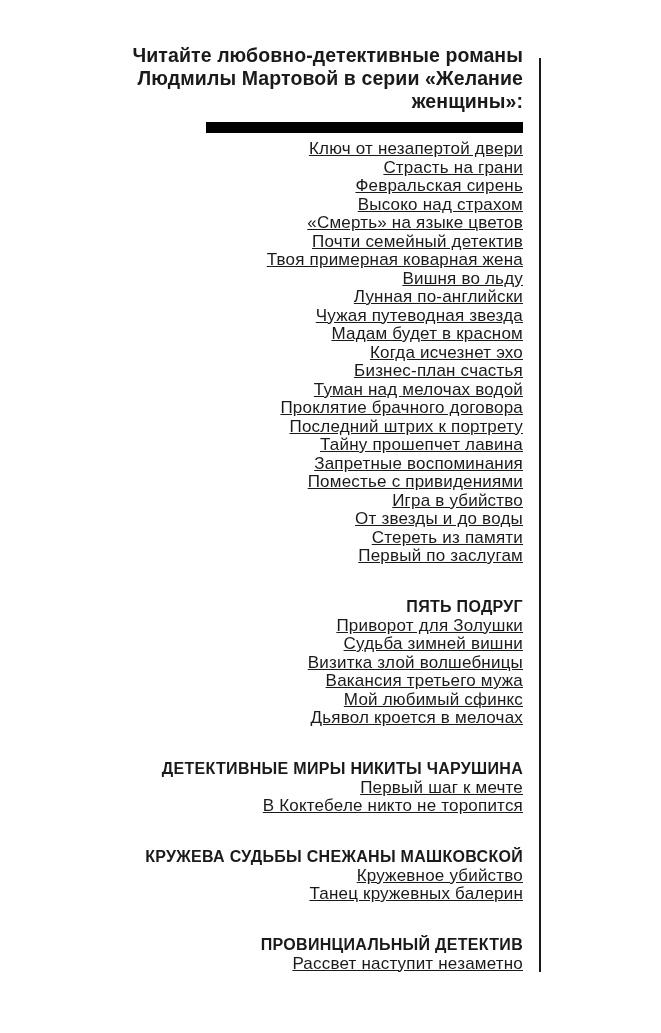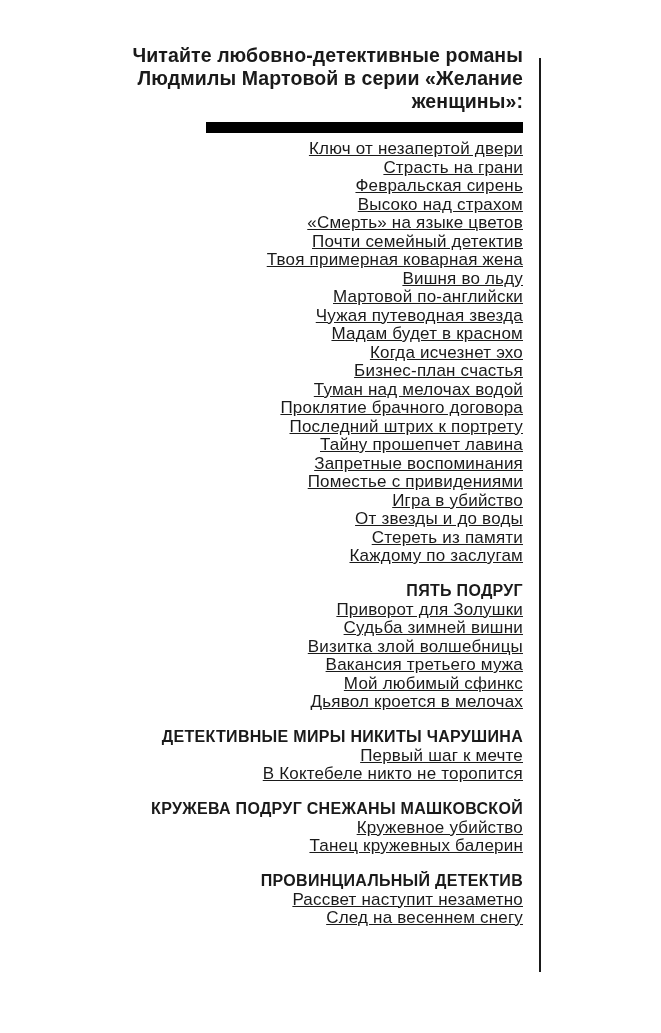--- a/index.html
+++ b/index.html
@@ -29,21 +29,21 @@
     letter-spacing:0.1px;
   }
   .redacted-bar{
     margin-top:9px;
     margin-left:auto;
     width:317px;height:11px;
     background:var(--bar);
   }
   .sections{display:block;}
   .section{
-    margin-top:15px;
+    margin-top:31px;
     font-size:17px;
     line-height:18.5px;
     letter-spacing:0.2px;
   }
   .sections .section:first-child{margin-top:7px;}
   .section-heading{
     font-weight:bold;
     font-size:16px;
     line-height:20px;
     letter-spacing:0.3px;
@@ -70,60 +70,59 @@
         <div class="section">
 
   <div class="book-title">Ключ от незапертой двери</div>
           <div class="book-title">Страсть на грани</div>
           <div class="book-title">Февральская сирень</div>
           <div class="book-title">Высоко над страхом</div>
           <div class="book-title">«Смерть» на языке цветов</div>
           <div class="book-title">Почти семейный детектив</div>
           <div class="book-title">Твоя примерная коварная жена</div>
           <div class="book-title">Вишня во льду</div>
-          <div class="book-title">Мартовой по-английски</div>
+          <div class="book-title">Лунная по-английски</div>
           <div class="book-title">Чужая путеводная звезда</div>
           <div class="book-title">Мадам будет в красном</div>
           <div class="book-title">Когда исчезнет эхо</div>
           <div class="book-title">Бизнес-план счастья</div>
           <div class="book-title">Туман над мелочах водой</div>
           <div class="book-title">Проклятие брачного договора</div>
           <div class="book-title">Последний штрих к портрету</div>
           <div class="book-title">Тайну прошепчет лавина</div>
           <div class="book-title">Запретные воспоминания</div>
           <div class="book-title">Поместье с привидениями</div>
           <div class="book-title">Игра в убийство</div>
           <div class="book-title">От звезды и до воды</div>
           <div class="book-title">Стереть из памяти</div>
-          <div class="book-title">Каждому по заслугам</div>
+          <div class="book-title">Первый по заслугам</div>
         </div>
         <div class="section">
     <div class="section-heading">ПЯТЬ ПОДРУГ</div>
 
   <div class="book-title">Приворот для Золушки</div>
           <div class="book-title">Судьба зимней вишни</div>
           <div class="book-title">Визитка злой волшебницы</div>
           <div class="book-title">Вакансия третьего мужа</div>
           <div class="book-title">Мой любимый сфинкс</div>
           <div class="book-title">Дьявол кроется в мелочах</div>
         </div>
         <div class="section">
     <div class="section-heading">ДЕТЕКТИВНЫЕ МИРЫ НИКИТЫ ЧАРУШИНА</div>
 
   <div class="book-title">Первый шаг к мечте</div>
           <div class="book-title">В Коктебеле никто не торопится</div>
         </div>
         <div class="section">
-    <div class="section-heading">КРУЖЕВА ПОДРУГ СНЕЖАНЫ МАШКОВСКОЙ</div>
+    <div class="section-heading">КРУЖЕВА СУДЬБЫ СНЕЖАНЫ МАШКОВСКОЙ</div>
 
   <div class="book-title">Кружевное убийство</div>
           <div class="book-title">Танец кружевных балерин</div>
         </div>
         <div class="section">
     <div class="section-heading">ПРОВИНЦИАЛЬНЫЙ ДЕТЕКТИВ</div>
 
   <div class="book-title">Рассвет наступит незаметно</div>
-          <div class="book-title">След на весеннем снегу</div>
         </div>
       </div>
   </div>
   <div class="vertical-rule"></div>
 </div>
 
 </body></html>

